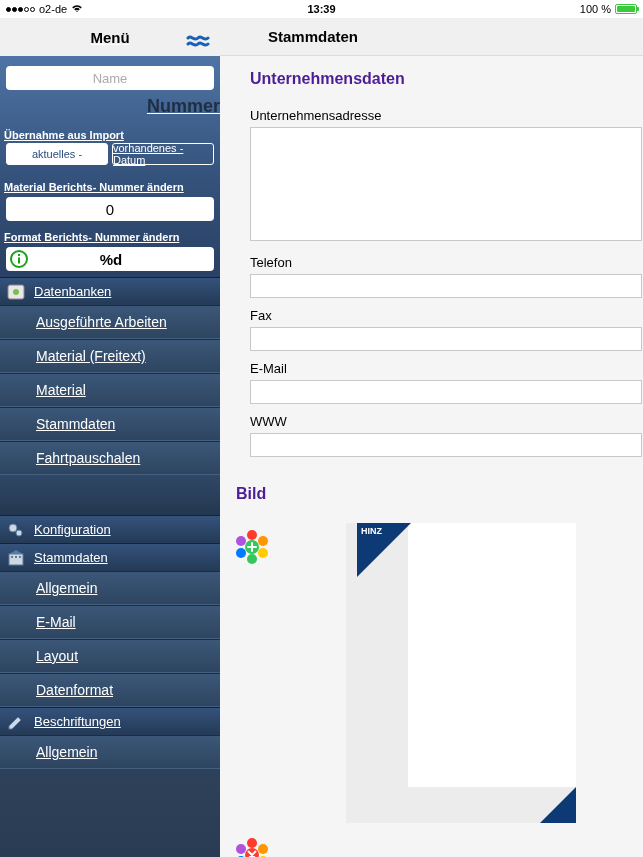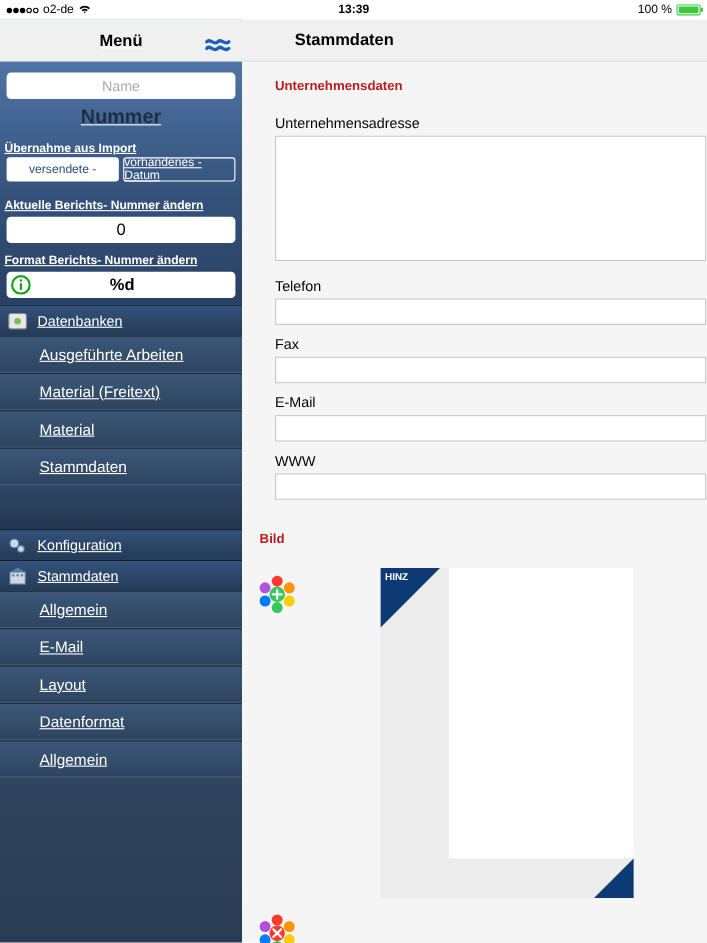--- a/index.html
+++ b/index.html
@@ -27,21 +27,21 @@
   .sidebar-header .logo { position: absolute; right: 10px; top: 8px; width: 24px; height: 24px; }
   .wave-icon { display: inline-block; }
   .wave-icon svg { width: 24px; height: 24px; }
 
   .sidebar-blue-top { background: linear-gradient(#4f74a5, #34527b 55%, #2a4064); padding: 6px 0 0 0; }
   .name-input-wrap { padding: 4px 6px; }
   .name-input { width: 100%; height: 24px; border: none; border-radius: 4px; background: #fff; text-align: center; font-size: 13px; color: #888; }
   .name-input::placeholder { color: #aaa; }
 
   .side-label { font-size: 11px; font-weight: bold; padding: 4px 6px 2px 4px; color: #fff; }
-  .nummer-display { text-align: center; font-size: 18px; font-weight: bold; color: rgba(0,0,0,0.55); padding: 2px 12px 8px; }
+  .nummer-display { text-align: right; font-size: 18px; font-weight: bold; color: rgba(0,0,0,0.55); padding: 2px 0 8px; }
 
   .seg-row { display: flex; gap: 4px; padding: 0 6px 6px 6px; }
   .seg-btn { flex: 1; height: 22px; border: 1px solid #fff; border-radius: 3px; font-size: 11px; display: flex; align-items: center; justify-content: center; cursor: pointer; }
   .seg-btn.active { background: #fff; color: #2a4d7d; }
   .seg-btn.inactive { background: transparent; color: #fff; }
 
   .num-input { margin: 2px 6px 6px 6px; height: 24px; border-radius: 4px; background: #fff; display: flex; align-items: center; justify-content: center; color: #000; font-size: 15px; }
   .fmt-row { margin: 2px 6px 6px 6px; height: 24px; border-radius: 4px; background: #fff; display: flex; align-items: center; position: relative; }
   .fmt-row .info { width: 22px; height: 22px; margin-left: 2px; display: inline-flex; align-items: center; justify-content: center; }
   .fmt-row .fmt-val { flex: 1; text-align: center; color: #000; font-size: 15px; font-weight: bold; padding-right: 22px; }
@@ -51,33 +51,33 @@
   .side-item { height: 34px; display: flex; align-items: center; padding-left: 36px; font-size: 14px; border-top: 1px solid rgba(0,0,0,0.35); border-bottom: 1px solid rgba(255,255,255,0.05); background: linear-gradient(#3b5778,#2e4560); cursor: pointer; }
   .side-section { height: 28px; display: flex; align-items: center; padding-left: 6px; font-size: 13px; font-weight: 500; background: linear-gradient(#34527b,#243a56); border-top: 1px solid rgba(0,0,0,0.4); gap: 8px; cursor: pointer; }
   .side-section .sec-icon { width: 20px; height: 20px; display: inline-flex; align-items: center; justify-content: center; }
   .side-spacer { height: 40px; background: linear-gradient(#2f4867,#243750); }
 
   
   .main { flex: 1; background: #f5f5f5; display: flex; flex-direction: column; overflow: hidden; }
   .main-header { height: 38px; background: #f0f0f0; border-bottom: 1px solid #dcdcdc; display: flex; align-items: center; padding-left: 48px; font-weight: 600; font-size: 15px; }
   .main-scroll { flex: 1; overflow-y: auto; padding: 0 0 0 0; }
 
-  .section-title { font-weight: 700; font-size: 12px; padding: 14px 0 10px 30px; color: #b91c1c; }
+  .section-title { font-weight: 700; font-size: 16px; padding: 14px 0 10px 30px; color: #4c1d95; }
   .field-label { font-size: 13px; padding: 10px 0 4px 0; margin-left: 0; color: #000; }
   .content-group { padding: 0 17px 0 30px; }
 
   .textarea { width: 392px; height: 114px; border: 1px solid #c8c8c8; background: #fff; resize: none; font-size: 13px; padding: 4px; }
   .textfield { width: 392px; height: 24px; border: 1px solid #c8c8c8; background: #fff; font-size: 13px; padding: 2px 4px; }
 
   .bild-row { display: flex; align-items: flex-start; gap: 30px; padding: 10px 30px 0 8px; }
   .photo-btn { width: 48px; height: 48px; display: inline-flex; align-items: center; justify-content: center; cursor: pointer; }
   .photo-btn svg { width: 44px; height: 44px; }
 
   .logo-preview { position: relative; width: 230px; height: 300px; background: #ececec; margin-left: 40px; }
-  .logo-tri-tl { position: absolute; left: 0; top: 0; width: 0; height: 0; border-top: 54px solid #0d3a75; border-right: 54px solid transparent; }
+  .logo-tri-tl { position: absolute; left: 11px; top: 0; width: 0; height: 0; border-top: 54px solid #0d3a75; border-right: 54px solid transparent; }
   .logo-tri-tl .lbl { position: absolute; left: 4px; top: -51px; font-size: 9px; font-weight: bold; color: #fff; }
   .logo-tri-br { position: absolute; right: 0; bottom: 0; width: 0; height: 0; border-bottom: 36px solid #0d3a75; border-left: 36px solid transparent; }
   .logo-white { position: absolute; left: 62px; top: 0; right: 0; bottom: 36px; background: #fff; }
 
   .remove-photo-wrap { padding: 8px 0 10px 8px; }
 
 </style>
 </head>
 <body>
 
@@ -120,25 +120,25 @@
     </div>
 
     <div class="sidebar-blue-top">
       <div class="name-input-wrap">
         <input class="name-input" placeholder="Name" style="">
       </div>
       <div class="nummer-display">Nummer</div>
 
       <div class="side-label">Übernahme aus Import</div>
       <div class="seg-row">
-        <div class="seg-btn active">versendete -</div>
+        <div class="seg-btn active">aktuelles -</div>
         <div class="seg-btn inactive">vorhandenes - Datum</div>
       </div>
 
-      <div class="side-label" style="padding-top:10px">Aktuelle Berichts- Nummer ändern</div>
+      <div class="side-label" style="padding-top:10px">Material Berichts- Nummer ändern</div>
       <div class="num-input">0</div>
 
       <div class="side-label">Format Berichts- Nummer ändern</div>
       <div class="fmt-row">
         <span class="info">
           <svg viewBox="0 0 18 18">
               <circle cx="9" cy="9" r="8" stroke="#17a21a" stroke-width="2" fill="none"></circle>
               <rect x="8" y="7.5" width="2" height="6" fill="#17a21a"></rect>
               <rect x="8" y="4" width="2" height="2" fill="#17a21a"></rect>
             </svg>
@@ -155,20 +155,21 @@
               <rect x="2" y="3" width="16" height="14" rx="2" fill="#e8e8e8" stroke="#888"></rect>
               <circle cx="10" cy="10" r="3" fill="#7cbf4a"></circle>
             </svg>
         </span>
         <span>Datenbanken</span>
       </div>
       <div class="side-item">Ausgeführte Arbeiten</div>
       <div class="side-item">Material (Freitext)</div>
       <div class="side-item">Material</div>
       <div class="side-item">Stammdaten</div>
+      <div class="side-item">Fahrtpauschalen</div>
 
       <div class="side-spacer"></div>
 
       <div class="side-section">
         <span class="sec-icon">
           <svg viewBox="0 0 20 20">
               <circle cx="7" cy="8" r="4" fill="#cfd8e2" stroke="#5a7a9e"></circle>
               <circle cx="13" cy="13" r="3" fill="#cfd8e2" stroke="#5a7a9e"></circle>
             </svg>
         </span>
@@ -184,20 +185,28 @@
               <polygon points="3,6 10,2 17,6" fill="#5a7a9e"></polygon>
             </svg>
         </span>
         <span>Stammdaten</span>
       </div>
       <div class="side-item">Allgemein</div>
       <div class="side-item">E-Mail</div>
       <div class="side-item">Layout</div>
       <div class="side-item">Datenformat</div>
 
+      <div class="side-section">
+        <span class="sec-icon">
+          <svg viewBox="0 0 20 20">
+              <polygon points="3,17 6,17 15,8 12,5 3,14" fill="#cfd8e2" stroke="#5a7a9e"></polygon>
+            </svg>
+        </span>
+        <span>Beschriftungen</span>
+      </div>
       <div class="side-item">Allgemein</div>
     </div>
   </div>
 
   <div class="main">
     <div class="main-header">
       <span>Stammdaten</span>
     </div>
 
     <div class="main-scroll">

